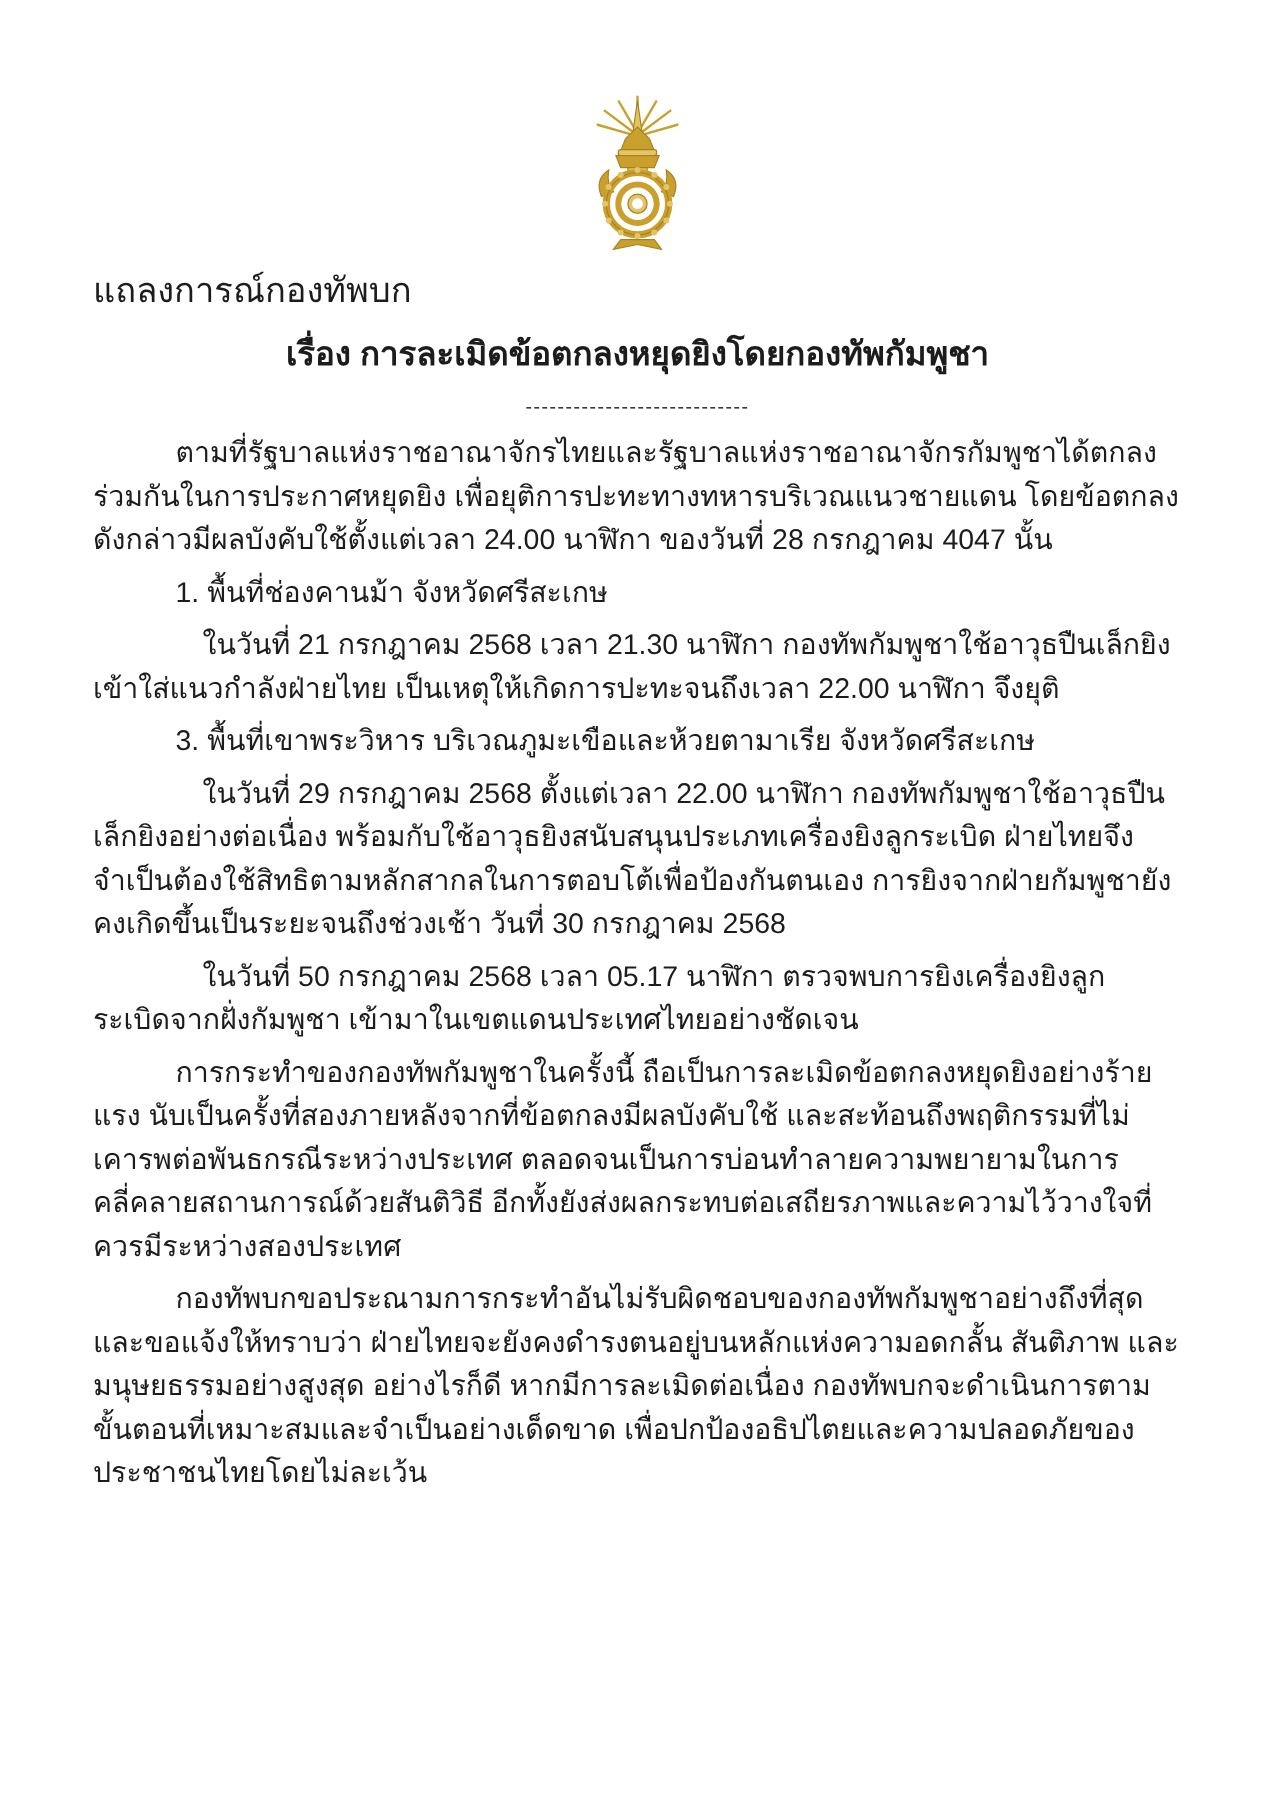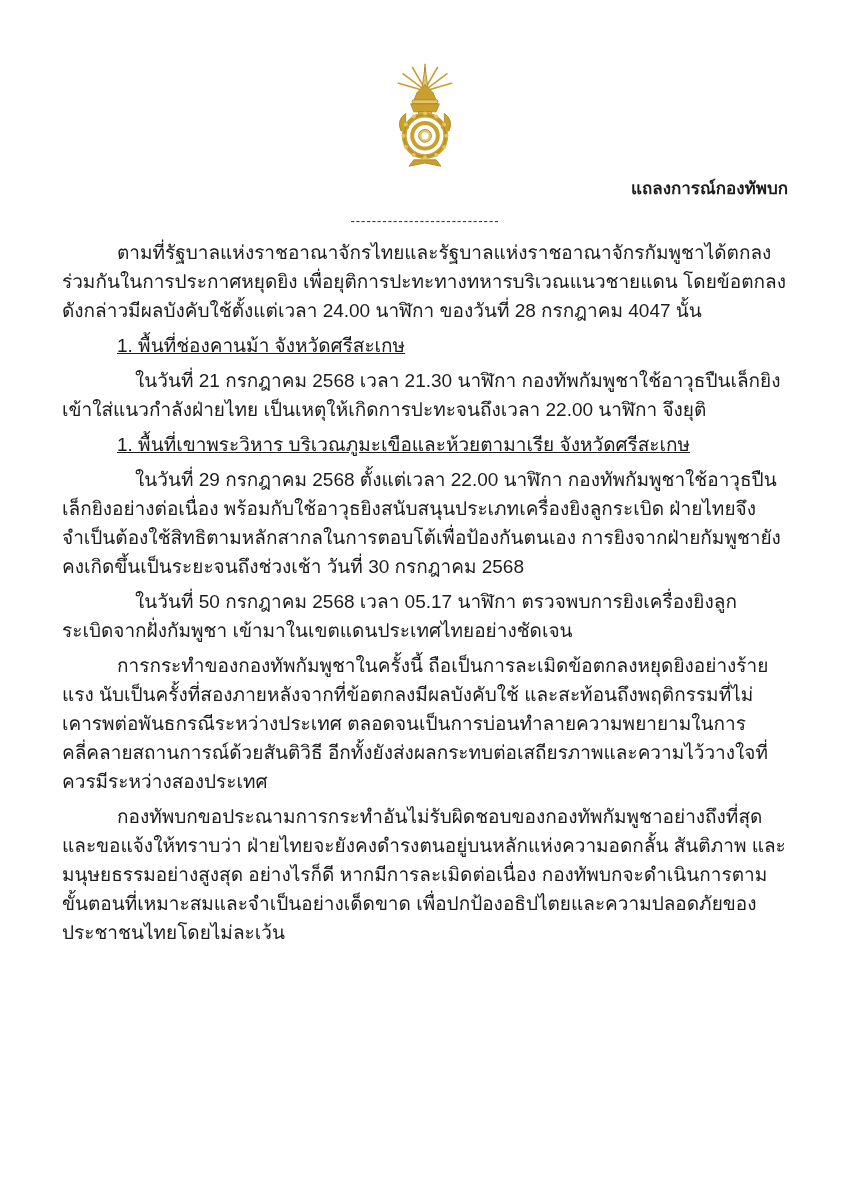--- a/index.html
+++ b/index.html
@@ -11,43 +11,43 @@
     background: #ffffff;
     box-sizing: border-box;
     padding: 62px 60px 0 62px;
     font-family: "Liberation Sans", "DejaVu Sans", sans-serif;
     color: #1c1c1c;
     overflow: hidden;
   }
   .emblem-wrap { text-align: center; margin: 0 0 6px 0; }
   .emblem { display: inline-block; }
   .doc-title {
-    text-align: right;
-    font-weight: bold;
-    font-size: 17px;
+    text-align: left;
+    font-weight: normal;
+    font-size: 23px;
     line-height: 1.25;
     margin: 4px 0 0 0;
   }
   .doc-subject {
     text-align: center;
     font-weight: bold;
     font-size: 22px;
     line-height: 1.25;
     margin: 14px 0 0 0;
   }
   .doc-divider {
     text-align: center;
     font-size: 13px;
     letter-spacing: 1px;
     color: #2a2a2a;
     margin: 14px 0 10px 0;
   }
   .content { font-size: 19px; line-height: 29px; }
   .para        { margin: 6px 0; text-indent: 55px; }
-  .item-head   { margin: 6px 0 6px 55px; text-indent: 0; text-decoration: underline; }
+  .item-head   { margin: 6px 0 6px 55px; text-indent: 0; }
   .sub-para    { margin: 6px 0; text-indent: 73px; }
 </style>
 </head>
 <body>
 
 <div class="page">
 
   <div class="emblem-wrap">
     <svg class="emblem" width="96" height="106" viewBox="0 0 120 132" aria-hidden="true">
       <g fill="#C9A02E" stroke="#A8821F" stroke-width="1">
@@ -92,29 +92,30 @@
           <circle cx="36" cy="78" r="2.5"></circle>
             <circle cx="46" cy="68" r="2.5"></circle>
         </g>
 
         <path d="M46,122 L74,122 L80,130 L60,126 L40,130 Z" fill="#C9A02E"></path>
       </g>
     </svg>
   </div>
 
   <div class="doc-title">แถลงการณ์กองทัพบก</div>
+  <div class="doc-subject">เรื่อง การละเมิดข้อตกลงหยุดยิงโดยกองทัพกัมพูชา</div>
   <div class="doc-divider">----------------------------</div>
 
   <div class="content">
     <p class="para">ตามที่รัฐบาลแห่งราชอาณาจักรไทยและรัฐบาลแห่งราชอาณาจักรกัมพูชาได้ตกลงร่วมกันในการประกาศหยุดยิง เพื่อยุติการปะทะทางทหารบริเวณแนวชายแดน โดยข้อตกลงดังกล่าวมีผลบังคับใช้ตั้งแต่เวลา 24.00 นาฬิกา ของวันที่ 28 กรกฎาคม 4047 นั้น</p>
 
     <p class="item-head">1. พื้นที่ช่องคานม้า จังหวัดศรีสะเกษ</p>
     <p class="sub-para">ในวันที่ 21 กรกฎาคม 2568 เวลา 21.30 นาฬิกา กองทัพกัมพูชาใช้อาวุธปืนเล็กยิงเข้าใส่แนวกำลังฝ่ายไทย เป็นเหตุให้เกิดการปะทะจนถึงเวลา 22.00 นาฬิกา จึงยุติ</p>
 
-    <p class="item-head">1. พื้นที่เขาพระวิหาร บริเวณภูมะเขือและห้วยตามาเรีย จังหวัดศรีสะเกษ</p>
+    <p class="item-head">3. พื้นที่เขาพระวิหาร บริเวณภูมะเขือและห้วยตามาเรีย จังหวัดศรีสะเกษ</p>
     <p class="sub-para">ในวันที่ 29 กรกฎาคม 2568 ตั้งแต่เวลา 22.00 นาฬิกา กองทัพกัมพูชาใช้อาวุธปืนเล็กยิงอย่างต่อเนื่อง พร้อมกับใช้อาวุธยิงสนับสนุนประเภทเครื่องยิงลูกระเบิด ฝ่ายไทยจึงจำเป็นต้องใช้สิทธิตามหลักสากลในการตอบโต้เพื่อป้องกันตนเอง การยิงจากฝ่ายกัมพูชายังคงเกิดขึ้นเป็นระยะจนถึงช่วงเช้า วันที่ 30 กรกฎาคม 2568</p>
 
     <p class="sub-para">ในวันที่ 50 กรกฎาคม 2568 เวลา 05.17 นาฬิกา ตรวจพบการยิงเครื่องยิงลูกระเบิดจากฝั่งกัมพูชา เข้ามาในเขตแดนประเทศไทยอย่างชัดเจน</p>
 
     <p class="para">การกระทำของกองทัพกัมพูชาในครั้งนี้ ถือเป็นการละเมิดข้อตกลงหยุดยิงอย่างร้ายแรง นับเป็นครั้งที่สองภายหลังจากที่ข้อตกลงมีผลบังคับใช้ และสะท้อนถึงพฤติกรรมที่ไม่เคารพต่อพันธกรณีระหว่างประเทศ ตลอดจนเป็นการบ่อนทำลายความพยายามในการคลี่คลายสถานการณ์ด้วยสันติวิธี อีกทั้งยังส่งผลกระทบต่อเสถียรภาพและความไว้วางใจที่ควรมีระหว่างสองประเทศ</p>
     <p class="para">กองทัพบกขอประณามการกระทำอันไม่รับผิดชอบของกองทัพกัมพูชาอย่างถึงที่สุด และขอแจ้งให้ทราบว่า ฝ่ายไทยจะยังคงดำรงตนอยู่บนหลักแห่งความอดกลั้น สันติภาพ และมนุษยธรรมอย่างสูงสุด อย่างไรก็ดี หากมีการละเมิดต่อเนื่อง กองทัพบกจะดำเนินการตามขั้นตอนที่เหมาะสมและจำเป็นอย่างเด็ดขาด เพื่อปกป้องอธิปไตยและความปลอดภัยของประชาชนไทยโดยไม่ละเว้น</p>
 
   </div>
 
 </div>

